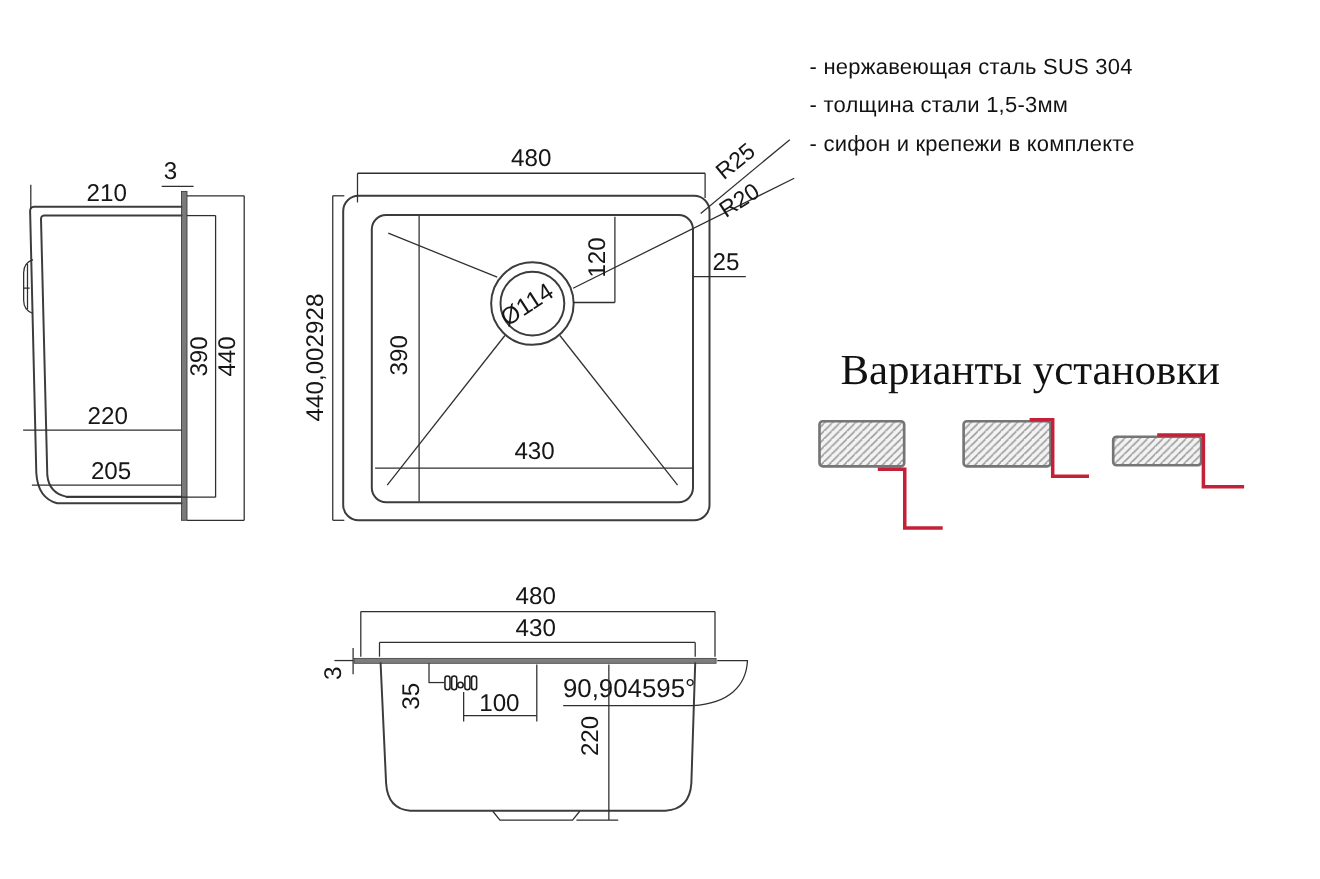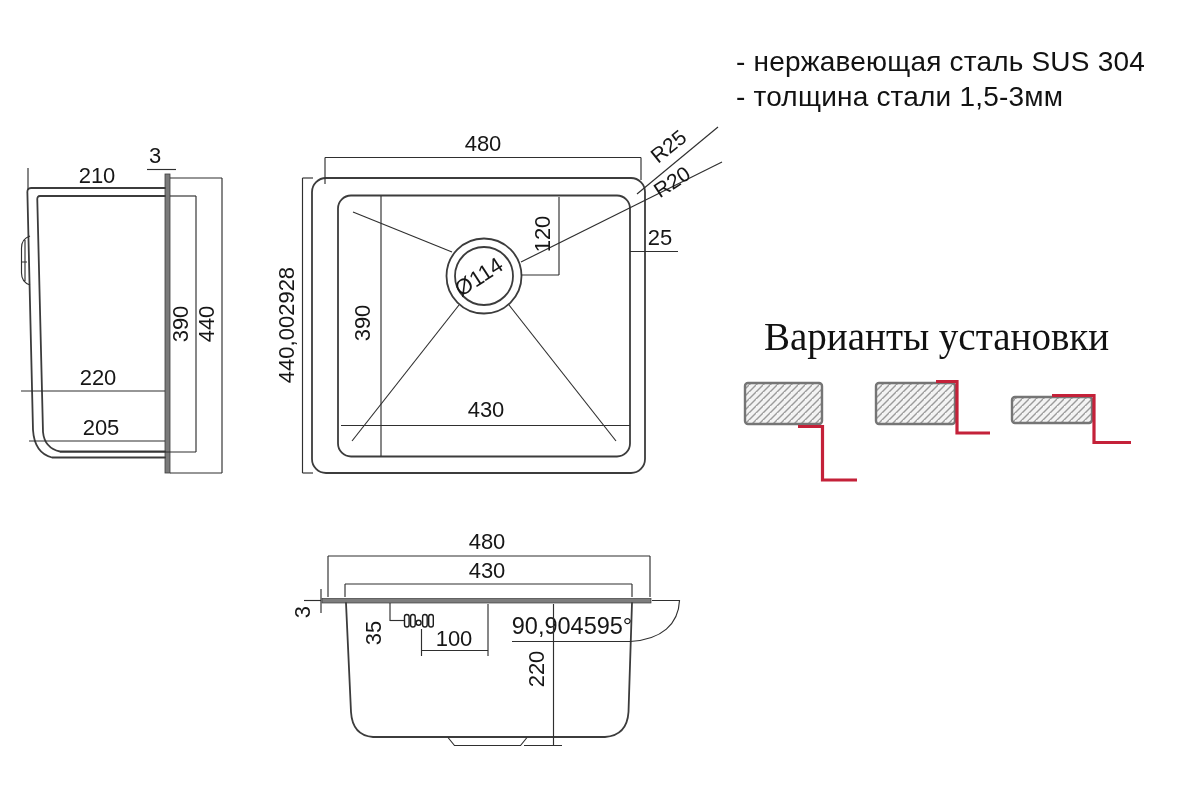--- a/index.html
+++ b/index.html
@@ -3,21 +3,21 @@
 <meta charset="utf-8">
 <style>
   html,body{margin:0;padding:0;background:#ffffff;}
   #stage{position:relative;width:1200px;height:799px;background:#ffffff;overflow:hidden;
          font-family:"Liberation Sans",sans-serif;}
   svg{position:absolute;left:0;top:0;}
   .ln{stroke:#3c3c3c;stroke-width:1.8;fill:none;stroke-linejoin:round;stroke-linecap:round;}
   .thin{stroke:#2f2f2f;stroke-width:1.15;fill:none;}
   .txt{font-family:"Liberation Sans",sans-serif;font-size:22px;fill:#161616;}
   .txts{font-family:"Liberation Sans",sans-serif;font-size:21px;fill:#161616;}
-  .feature-list{position:absolute;left:736px;top:44px;font-size:28px;line-height:35px;
+  .feature-list{position:absolute;left:736px;top:44px;font-size:20px;line-height:35px;
                 color:#121212;letter-spacing:0.2px;}
   .install-title{position:absolute;left:764px;top:314px;font-family:"Liberation Serif",serif;
                  font-size:39px;color:#111;}
 </style>
 </head>
 <body>
 
 <div id="stage">
 
   <svg width="1200" height="799" viewBox="0 0 1200 799">
@@ -151,17 +151,18 @@
       <rect x="876" y="383" width="79" height="41" rx="3" fill="url(#hatch)" stroke="#757575" stroke-width="2.4"></rect>
       <polyline points="936,381.5 957,381.5 957,433 990,433" fill="none" stroke-width="3.2" stroke="#c42139"></polyline>
       <rect x="1012" y="397" width="80" height="26" rx="3" fill="url(#hatch)" stroke="#757575" stroke-width="2.4"></rect>
       <polyline points="1052,395.5 1094,395.5 1094,442.5 1131,442.5" fill="none" stroke-width="3.2" stroke="#c42139"></polyline>
     </g>
   </svg>
 
   <div class="feature-list">
     <div>- нержавеющая сталь SUS 304</div>
     <div>- толщина стали 1,5-3мм</div>
+    <div>- сифон и крепежи в комплекте</div>
   </div>
 
   <div class="install-title">Варианты установки</div>
 
 </div>
 
 </body></html>

